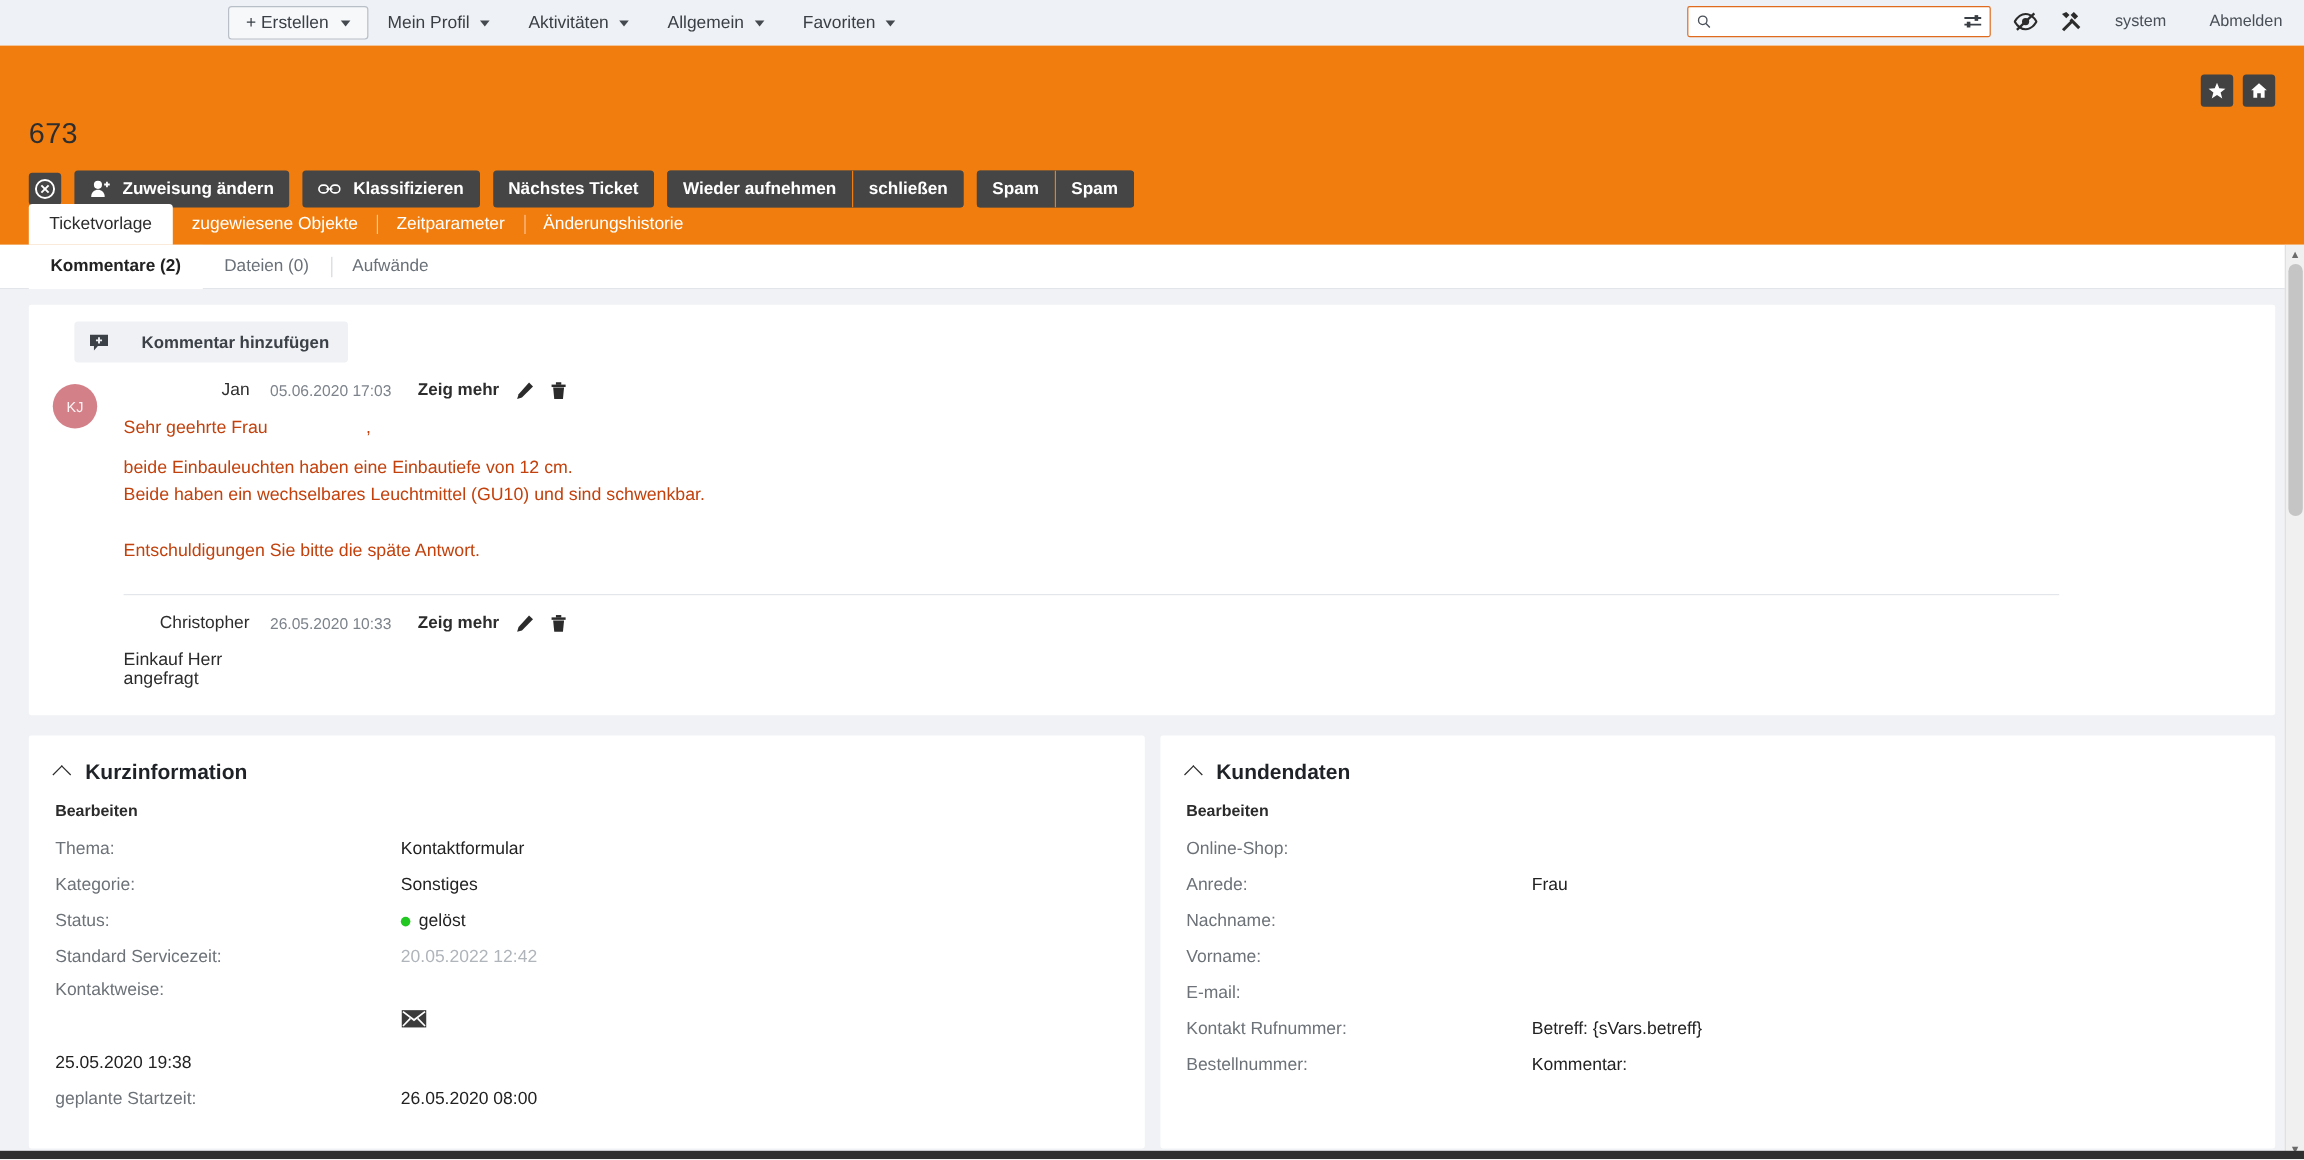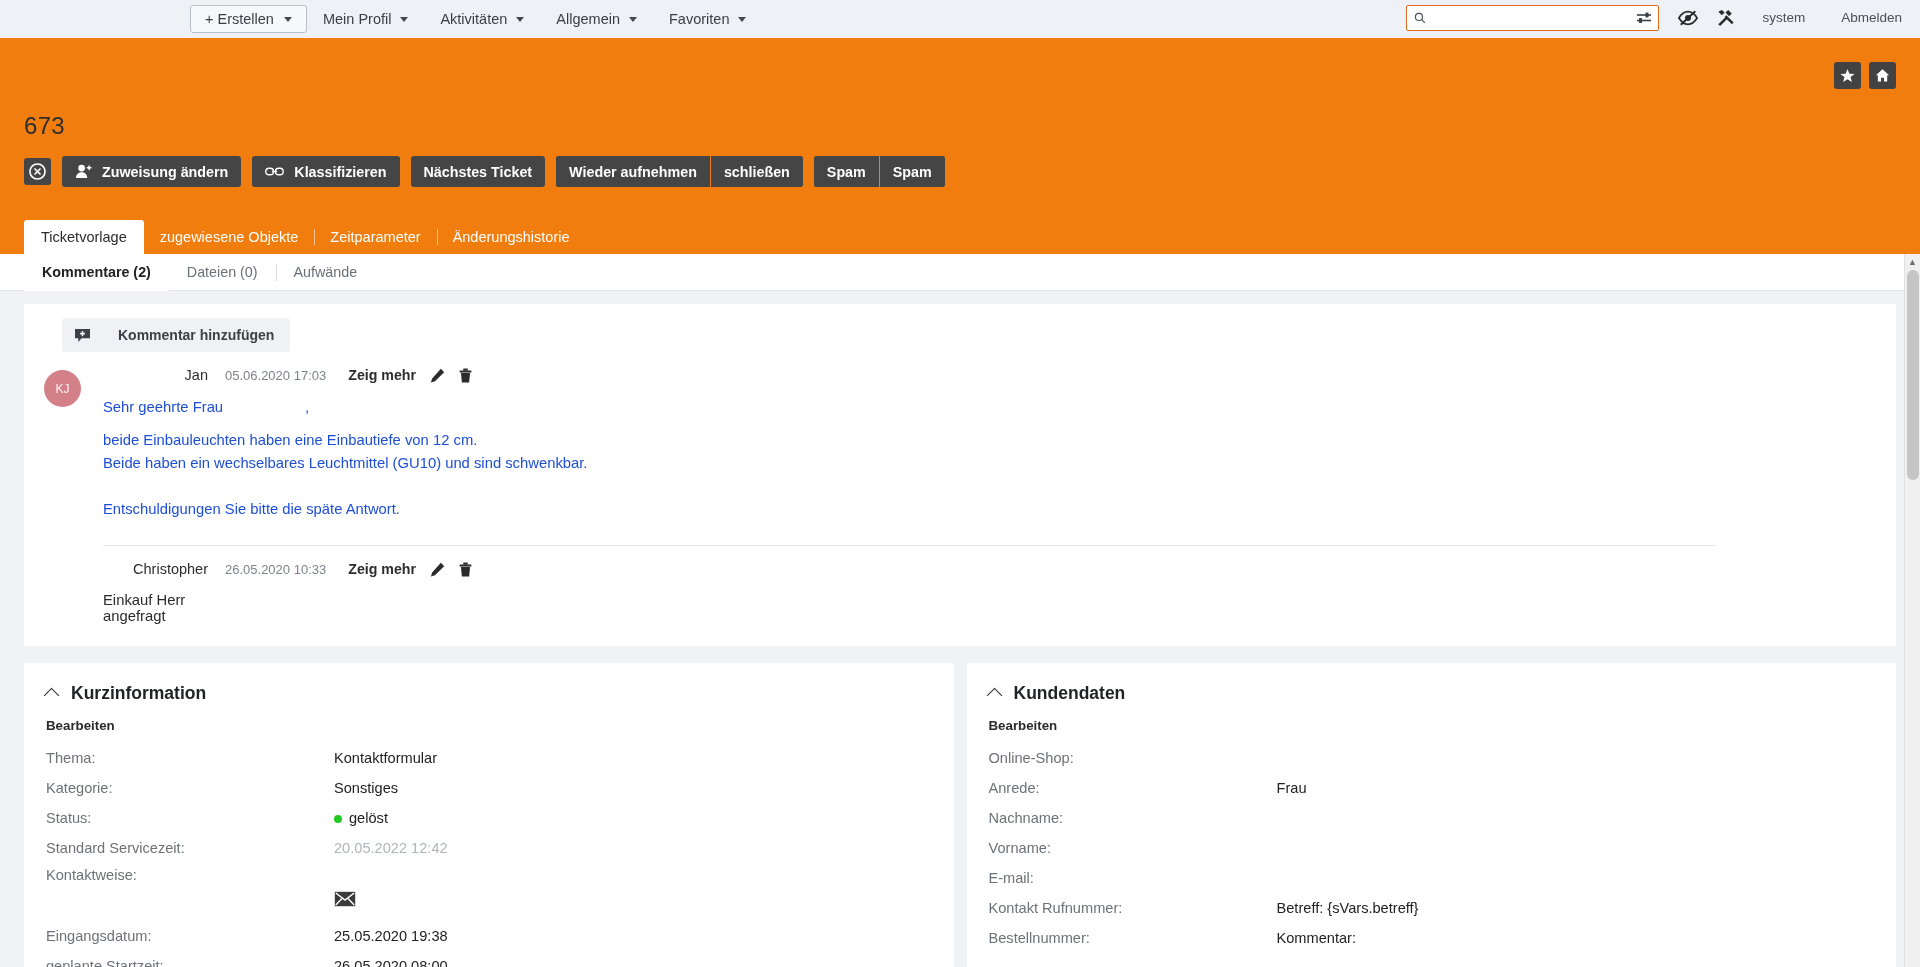--- a/index.html
+++ b/index.html
@@ -76,23 +76,23 @@
   .ic { display: inline-flex; align-items: center; justify-content: center; }
   .topnav-icon { padding: 0 9px; cursor: pointer; }
   .user-text {
     font-size: 13.5px; color: #4a5058;
     padding: 0 18px; cursor: pointer; white-space: nowrap;
   }
 
   
   .orange-header {
     background: #f07d0e;
-    padding: 16px 24px;
+    padding: 2px 24px;
     position: relative;
-    height: 216px;
+    height: 166px;
   }
   .fav-icons {
     position: absolute; right: 24px; top: 24px;
     display: flex; gap: 8px;
   }
   .sq-btn {
     width: 27px; height: 27px;
     background: #424242;
     border-radius: 3px;
     display: flex; align-items: center; justify-content: center;
@@ -234,21 +234,21 @@
   .comment-meta {
     display: flex; align-items: center; gap: 0;
     height: 22px;
   }
   .cm-author { font-size: 14.5px; color: #2d2d2d; min-width: 105px; text-align: right; }
   .cm-date { font-size: 13px; color: #7d838b; margin-left: 17px; }
   .cm-more { font-size: 14.2px; color: #2d2d2d; font-weight: bold; margin-left: 22px; cursor: pointer; }
   .cm-ic { margin-left: 14px; cursor: pointer; display: inline-flex; }
   .comment-text {
     font-size: 14.8px;
-    color: #1d4ed8;
+    color: #c2410c;
     line-height: 23px;
     margin-top: 10px;
     white-space: pre-wrap;
   }
   .greeting-line { display: flex; }
   .greeting-line .gap { display: inline-block; width: 82px; }
   .hr-sep { border: none; border-top: 1px solid #e3e6ea; margin: 24px 0 0 0; width: 91%; }
   .second-comment .comment-body { padding-left: 22px; }
   .kv-inline { display: flex; font-size: 14.8px; color: #2b2b2b; margin-top: 12px; flex-direction: column; }
   .kv-inline .k { min-width: 115px; }
@@ -592,21 +592,20 @@
         <span class="field-label"></span>
         <span class="mail-ic">
           <svg width="22" height="16" viewBox="0 0 22 16">
             <rect x="0.8" y="0.8" width="20.4" height="14.4" fill="#3b3b3b"></rect>
             <path d="M1.8 2 L11 9 L20.2 2" fill="none" stroke="#ffffff" stroke-width="1.5"></path>
             <path d="M1.8 14 L8 7.6 M20.2 14 L14 7.6" fill="none" stroke="#ffffff" stroke-width="1.4"></path>
           </svg>
         </span>
       </div>
       <div class="field-row">
-        <span class="field-label">Eingangsdatum:</span>
         <span class="field-value">25.05.2020 19:38</span>
       </div>
       <div class="field-row">
         <span class="field-label">geplante Startzeit:</span>
         <span class="field-value">26.05.2020 08:00</span>
       </div>
     </div>
 
     <div class="info-card">
       <div class="info-title">

